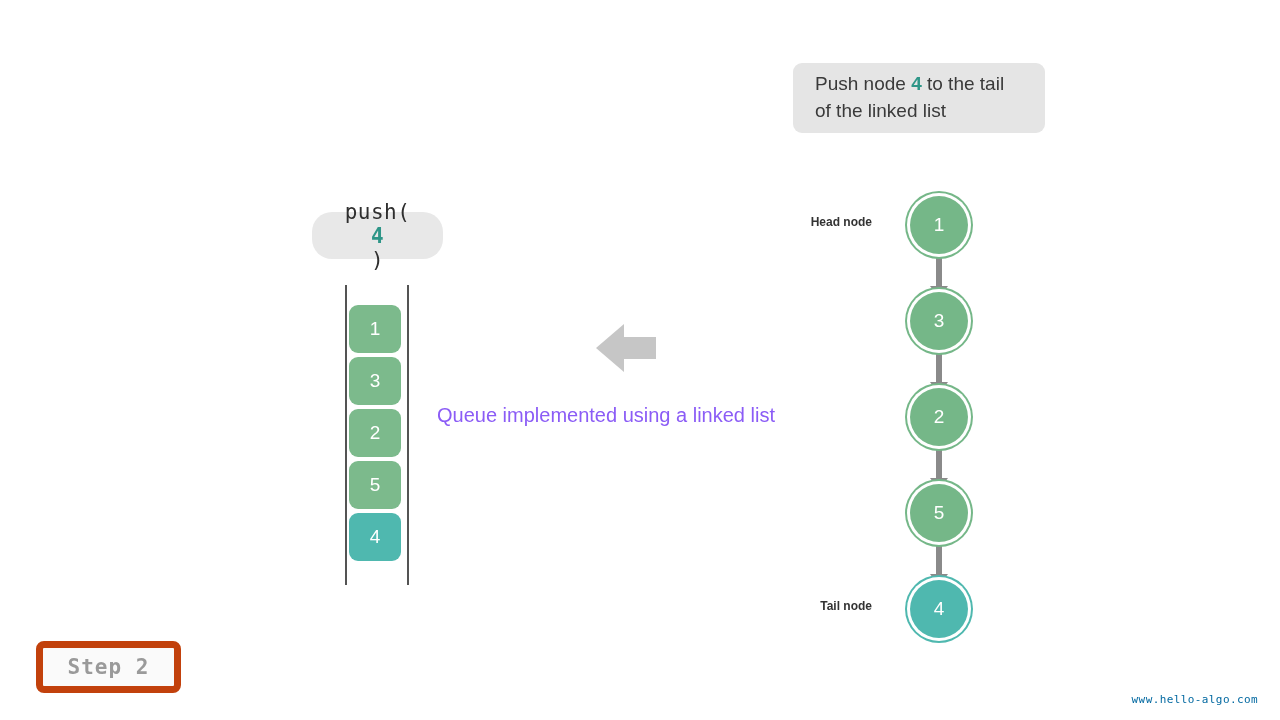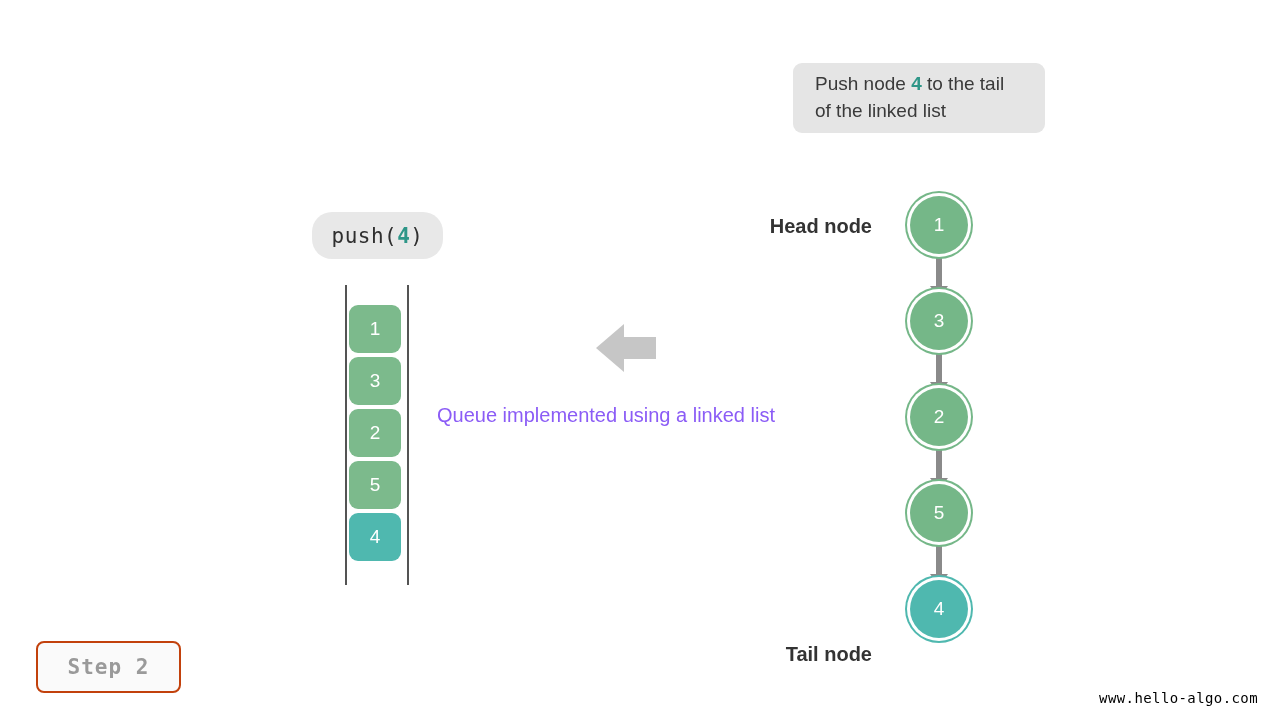--- a/index.html
+++ b/index.html
@@ -44,20 +44,21 @@
     box-sizing: border-box;
     background: #e8e8e8;
     border-radius: 20px;
     display: flex;
     align-items: center;
     justify-content: center;
     font-family: "DejaVu Sans Mono", monospace;
     font-size: 21px;
     color: #2f2f2f;
     letter-spacing: 0.5px;
+    flex-direction: column;
   }
   #push-label .hl {
     color: #2e9688;
     font-weight: bold;
   }
 
   
   #queue-wrap {
     position: absolute;
     left: 345px;
@@ -143,56 +144,56 @@
     left: -6px;
     bottom: -11px;
     width: 0;
     height: 0;
     border-left: 9px solid transparent;
     border-right: 9px solid transparent;
     border-top: 12px solid #8a8a8a;
   }
   .ll-label {
     position: absolute;
-    font-size: 20px;
+    font-size: 12px;
     font-weight: bold;
     color: #333333;
     white-space: nowrap;
     text-align: right;
   }
 
   
   #step-badge {
     position: absolute;
     left: 36px;
     top: 641px;
     width: 145px;
     height: 52px;
     box-sizing: border-box;
-    border: 2px solid #c2410c;
+    border: 7px solid #c2410c;
     border-radius: 8px;
     background: #fafafa;
     display: flex;
     align-items: center;
     justify-content: center;
     font-family: "DejaVu Sans Mono", monospace;
     font-size: 21px;
     font-weight: bold;
     color: #9a9a9a;
     letter-spacing: 1px;
   }
 
   
   #watermark {
     position: absolute;
     right: 22px;
     bottom: 14px;
     font-family: "DejaVu Sans Mono", monospace;
-    font-size: 14px;
-    color: #000000;
+    font-size: 11px;
+    color: #0369a1;
     letter-spacing: 0.4px;
   }
 </style>
 </head>
 <body>
 
 <div id="callout">
   <span>Push node </span><span class="hl">4</span><span> to the tail of the linked list</span>
 </div>
 
@@ -227,21 +228,21 @@
 <div id="mid-arrow">
   <svg width="60" height="52" viewBox="0 0 60 52">
     <polygon points="0,26 28,2 28,15 60,15 60,37 28,37 28,50" fill="#c6c6c6"></polygon>
   </svg>
 </div>
 
 <div id="caption">Queue implemented using a linked list</div>
 
 <div id="linked-list">
   <div class="ll-label" style="left:-68px; top:35px; width:120px;">Head node</div>
-  <div class="ll-label" style="left:-50px; top:419px; width:102px;margin-top:44px;">Tail node</div>
+  <div class="ll-label" style="left:-50px; top:419px; width:102px;">Tail node</div>
 
   <div class="ll-arrow" style="top:76px; height:31px;"></div>
   <div class="ll-arrow" style="top:172px; height:31px;"></div>
   <div class="ll-arrow" style="top:268px; height:31px;"></div>
   <div class="ll-arrow" style="top:364px; height:31px;"></div>
 
   <div class="ll-node" style="top: 16px; background: rgb(117, 183, 136); color: rgb(117, 183, 136);">
       <span style="color: rgb(255, 255, 255);">1</span>
     </div>
   <div class="ll-node" style="top: 112px; background: rgb(117, 183, 136); color: rgb(117, 183, 136);">

